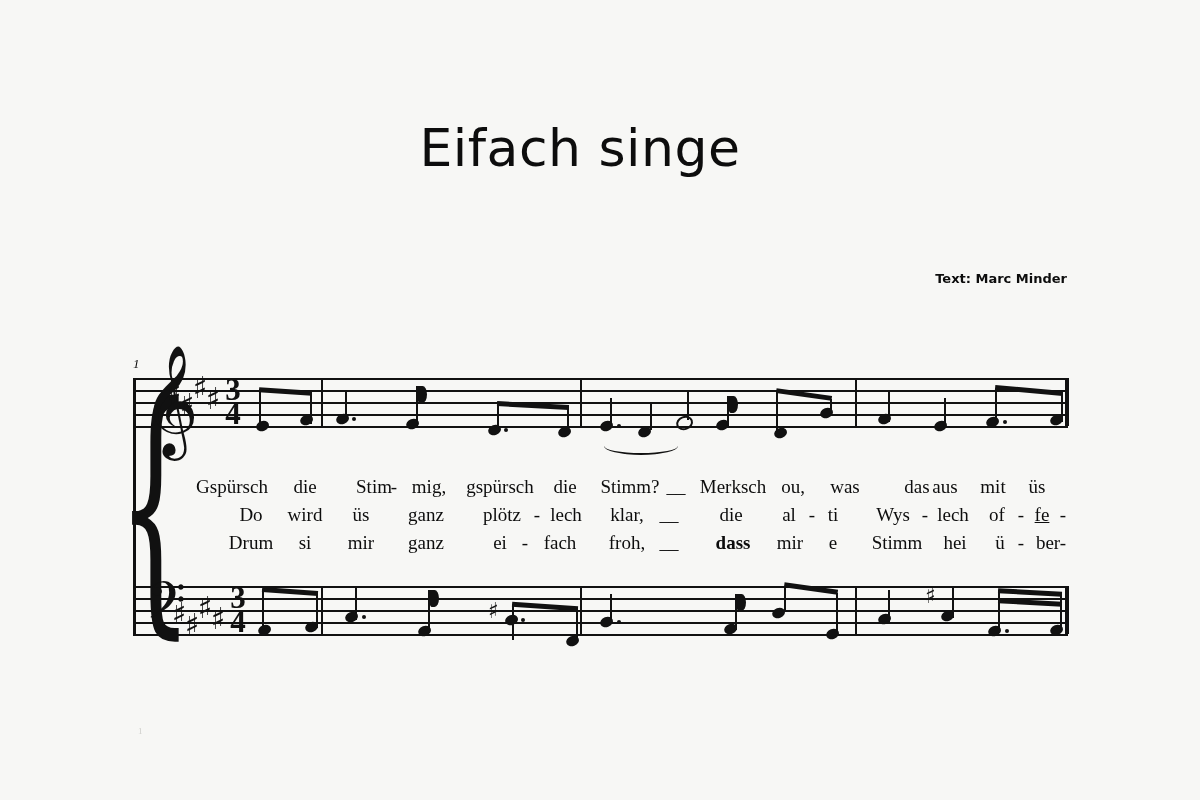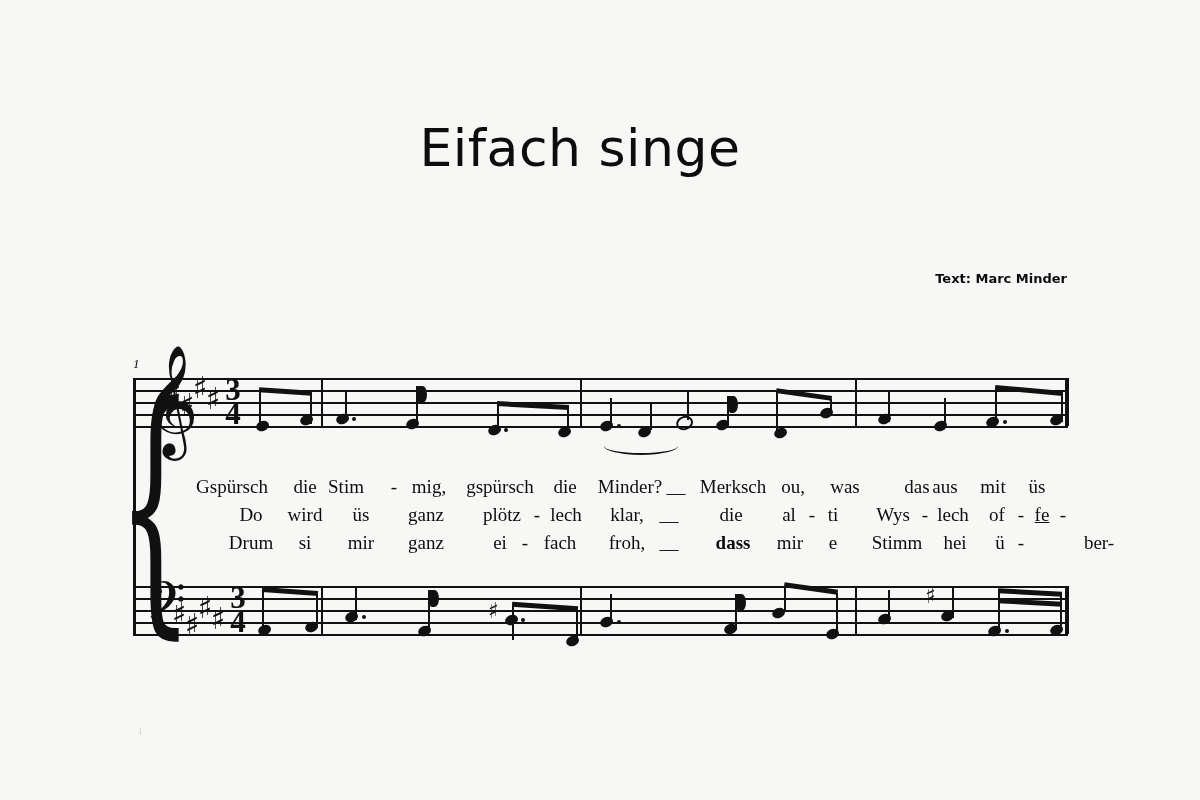--- a/index.html
+++ b/index.html
@@ -421,26 +421,26 @@
   <div class="stem" style="left:998px; top:590px; height:42px;"></div>
   <div class="note" style="left:988px; top:626px;"></div>
   <div class="dot" style="left:1005px; top:629px;"></div>
   <div class="stem" style="left:1060px; top:593px; height:38px;"></div>
   <div class="note" style="left:1050px; top:625px;"></div>
 
   <div class="lyrics">
     <div class="lyric-line v1">
         <span class="syl" style="left: 99px;">Gspürsch</span>
         <span class="syl" style="left: 172px;">die</span>
-        <span class="syl" style="left: 213px;">Stim</span>
+        <span class="syl" style="left: 241px;">Stim</span>
         <span class="syl" style="left: 261px;">-</span>
         <span class="syl" style="left: 296px;">mig,</span>
         <span class="syl" style="left: 367px;">gspürsch</span>
         <span class="syl" style="left: 432px;">die</span>
-        <span class="syl" style="left: 497px;">Minder?</span>
+        <span class="syl" style="left: 497px;">Stimm?</span>
         <span class="syl" style="left: 543px;">__</span>
         <span class="syl" style="left: 600px;">Merksch</span>
         <span class="syl" style="left: 660px;">ou,</span>
         <span class="syl" style="left: 712px;">was</span>
         <span class="syl" style="left: 784px;">das</span>
         <span class="syl" style="left: 812px;">aus</span>
         <span class="syl" style="left: 860px;">mit</span>
         <span class="syl" style="left: 904px;">üs</span>
       </div>
     <div class="lyric-line v2">
@@ -475,18 +475,18 @@
         <span class="syl" style="left: 427px;">fach</span>
         <span class="syl" style="left: 494px;">froh,</span>
         <span class="syl" style="left: 536px;">__</span>
         <span class="syl" style="left: 600px; font-weight: bold;">dass</span>
         <span class="syl" style="left: 657px;">mir</span>
         <span class="syl" style="left: 700px;">e</span>
         <span class="syl" style="left: 764px;">Stimm</span>
         <span class="syl" style="left: 822px;">hei</span>
         <span class="syl" style="left: 867px;">ü</span>
         <span class="syl" style="left: 888px;">-</span>
-        <span class="syl" style="left: 966px;">ber-</span>
+        <span class="syl" style="left: 918px;">ber-</span>
       </div>
   </div>
 
   <div class="page-mark">1</div>
 </div>
 
 </body></html>

